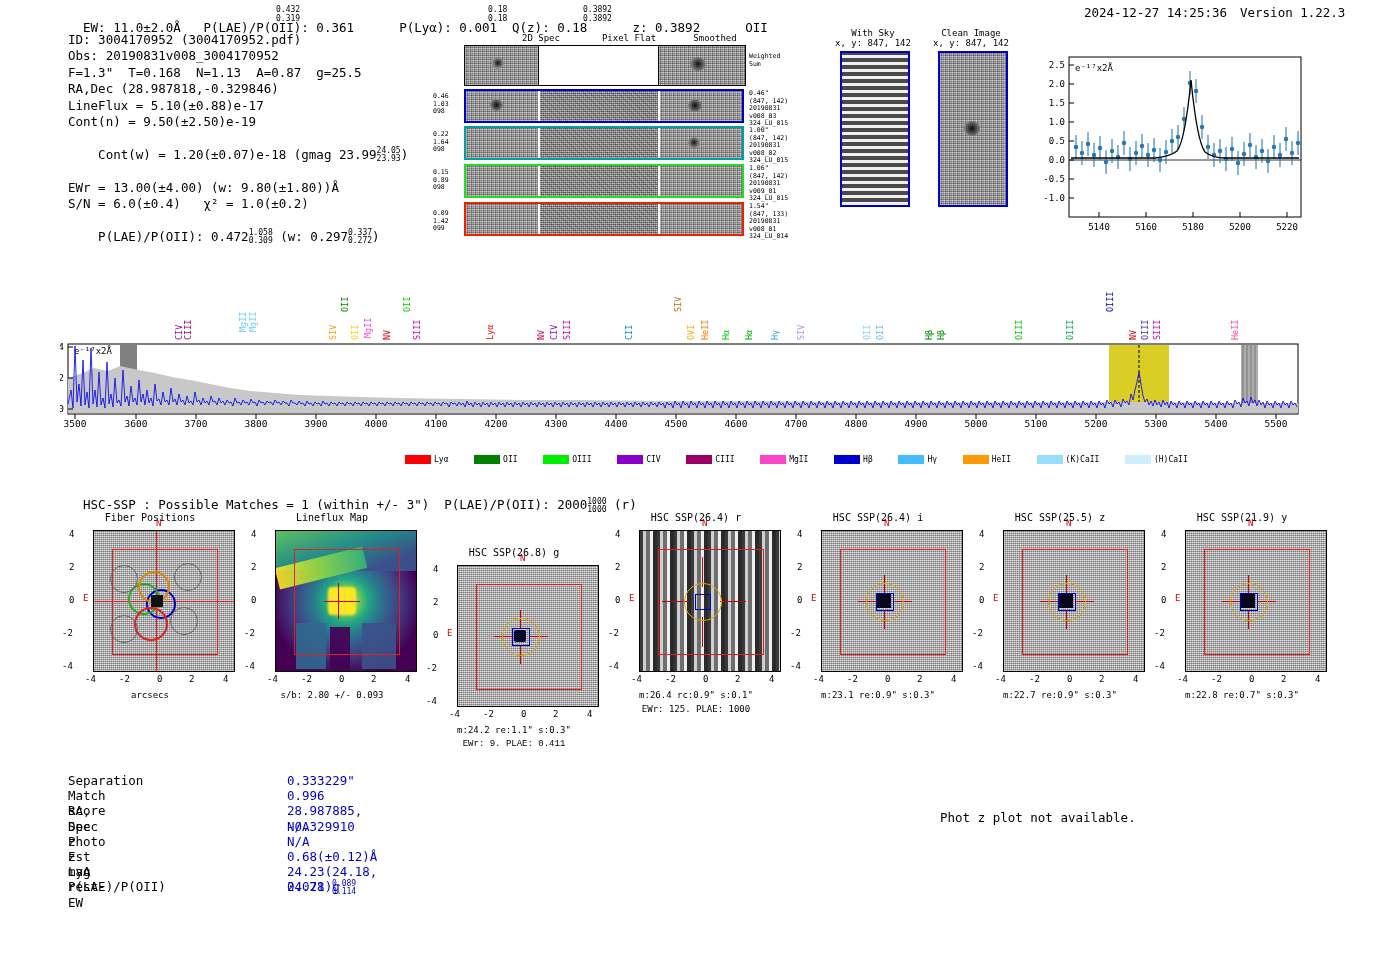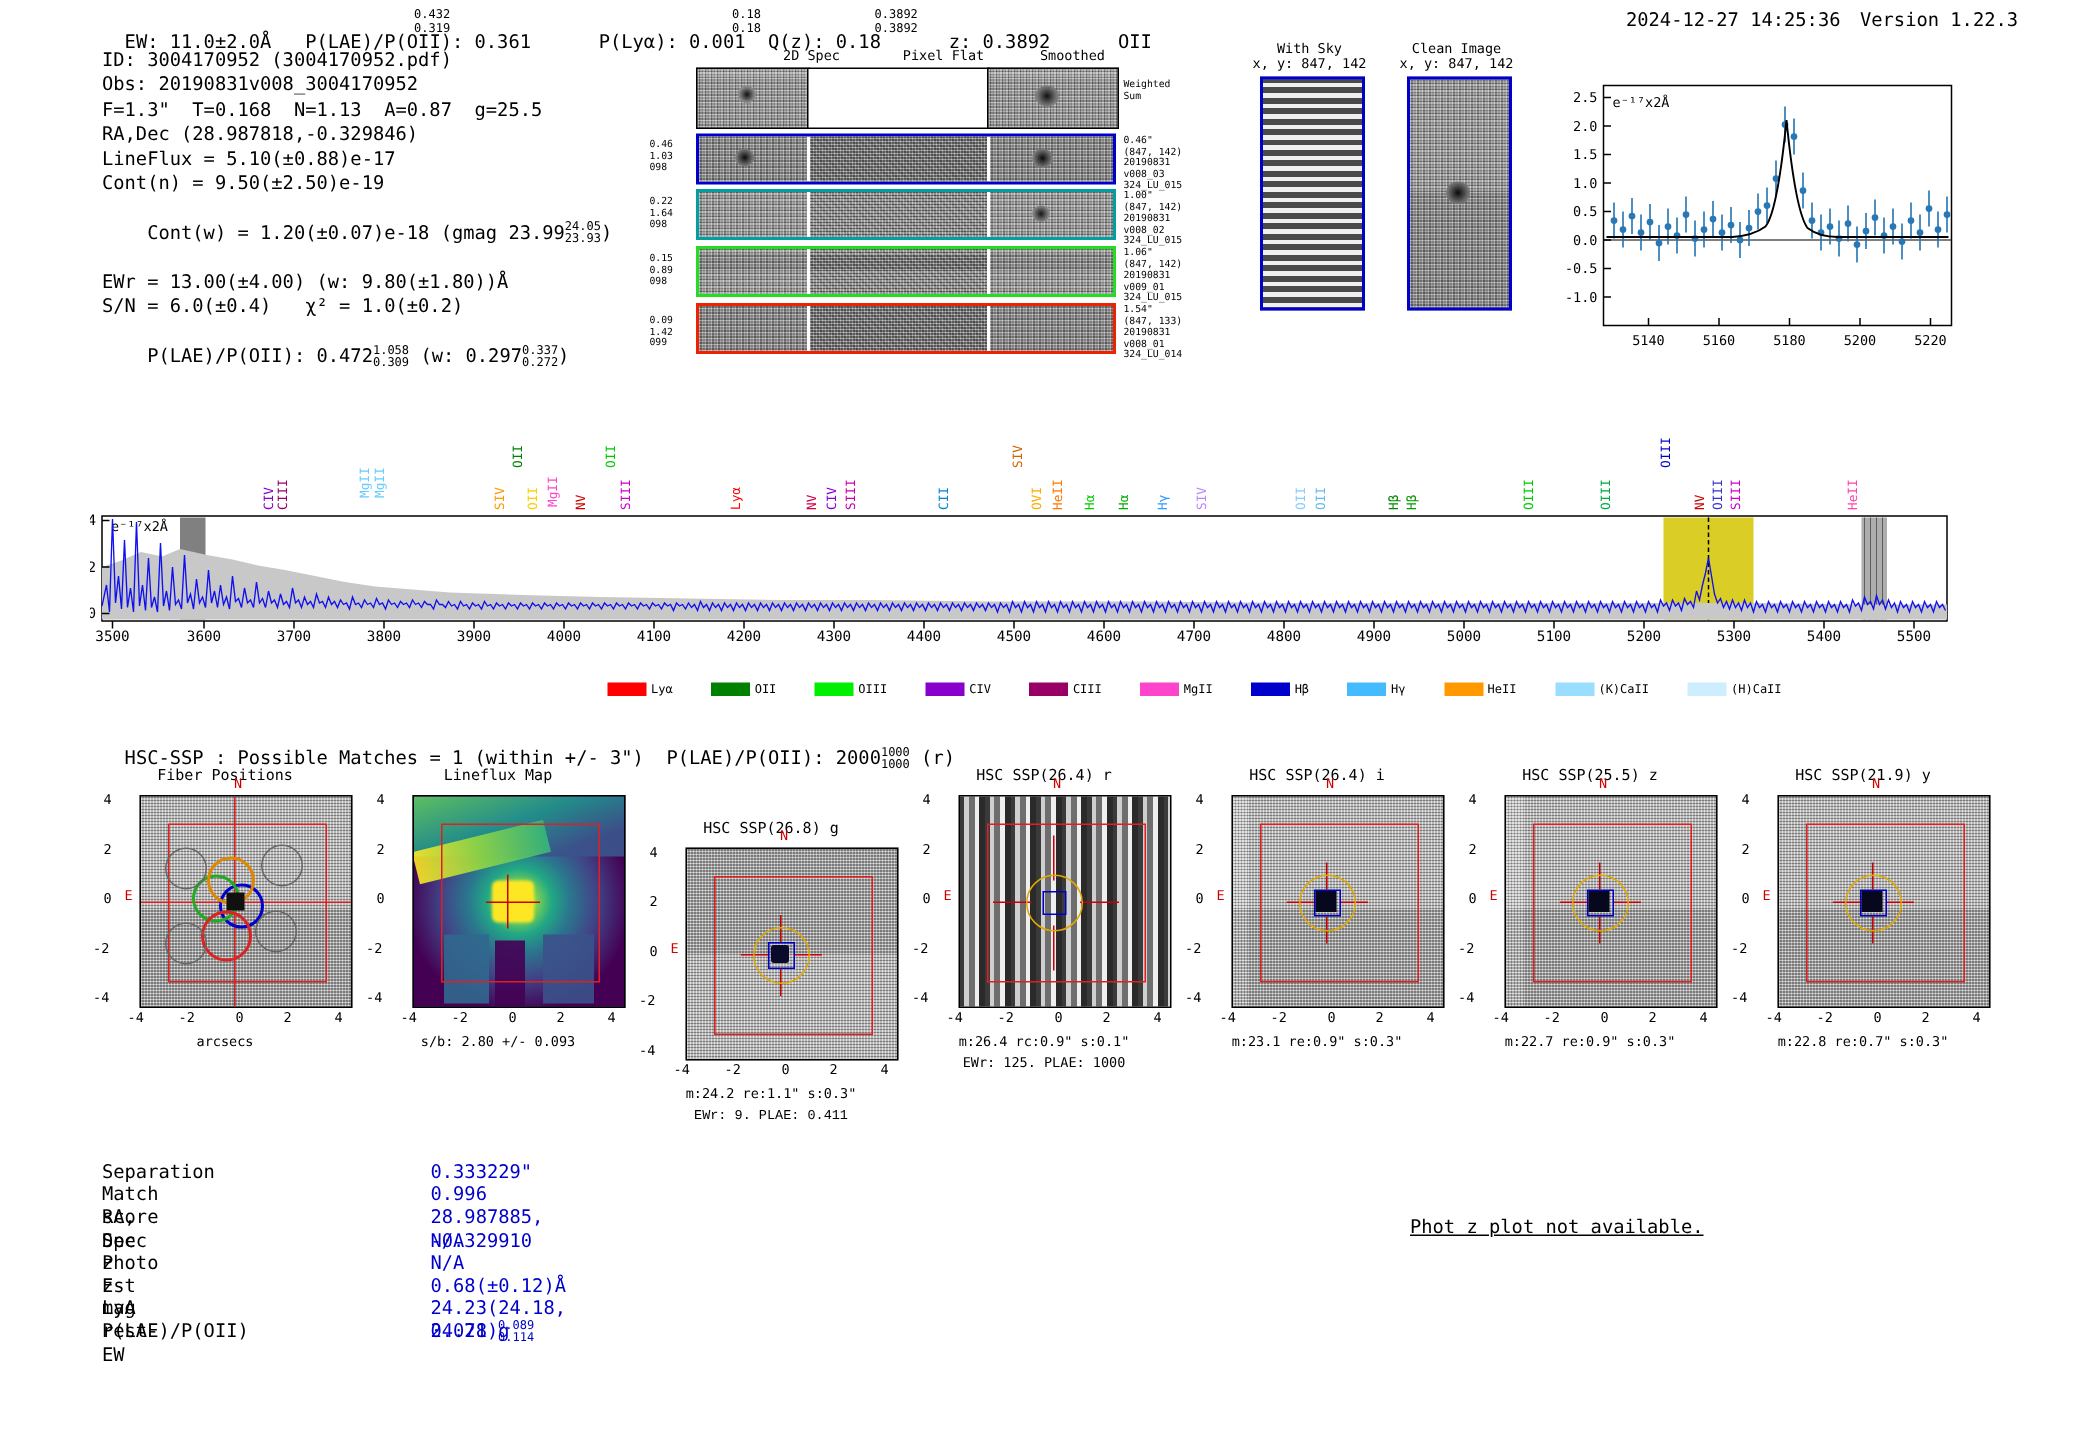--- a/index.html
+++ b/index.html
@@ -776,13 +776,13 @@
   <div style="position:relative;height:15.2px;">
     <span style="position:absolute;left:0;">P(LAE)/P(OII)</span>
     <span class="bluetext" style="position:absolute;left:219px;">0.071</span>
     <span class="fracs bluetext" style="position:absolute;left:264px;top:1px;">
       <span style="display:block">0.089</span>
       <span style="display:block">0.114</span>
     </span>
   </div>
 </div>
 
-<div class="abs" style="left:940px;top:810px;font-size:12.5px;text-decoration:underline;">Phot z plot not available.</div>
+<div class="abs" style="left:940px;top:810px;font-size:12.5px;">Phot z plot not available.</div>
 
 </body></html>

